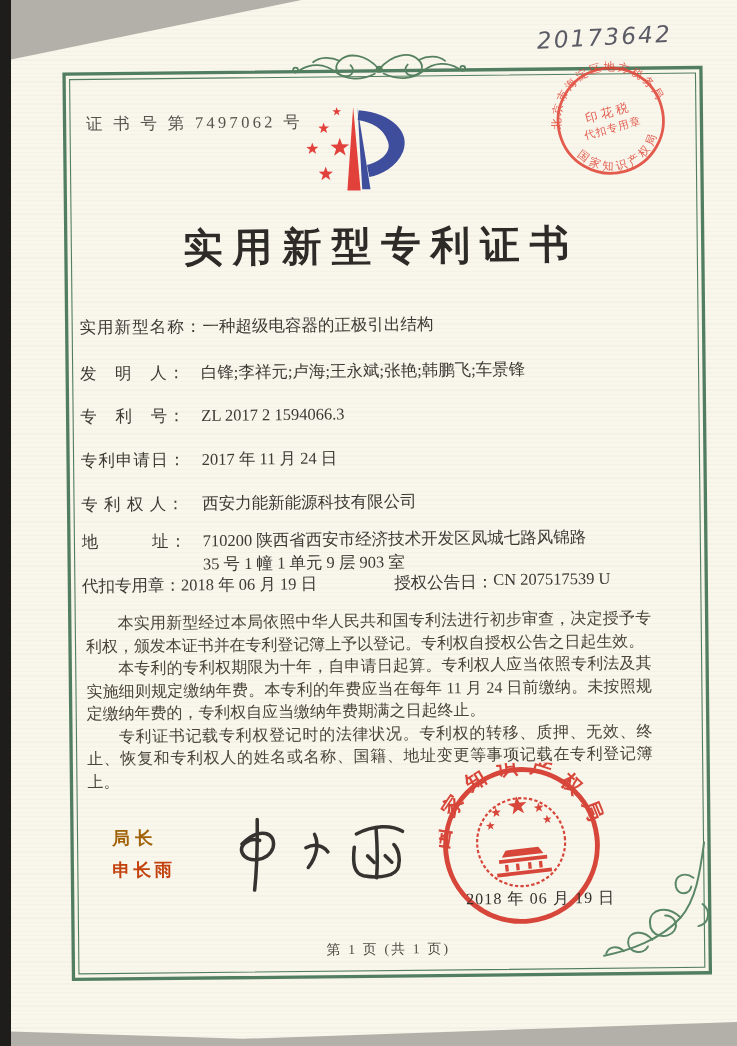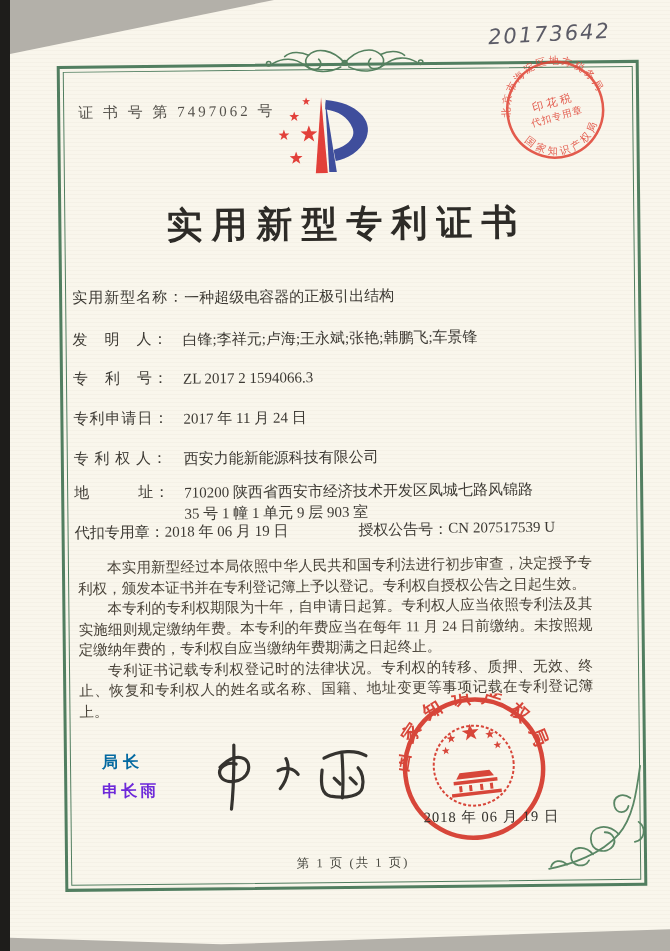--- a/index.html
+++ b/index.html
@@ -21,22 +21,22 @@
   .tax-stamp{position:absolute;left:494px;top:56px;opacity:.88;}
   .frow{position:absolute;left:65px;width:475px;display:flex;font-size:15px;color:#3d3a34;}
   .flabel{flex:0 0 auto;min-width:110px;letter-spacing:1px;}
   .fvalue{flex:1;line-height:21px;}
   .grant-row{position:absolute;left:65px;top:521px;width:545px;display:flex;font-size:15px;color:#3d3a34;}
   .grant-cell{display:flex;}
   .grant-cell.right{margin-left:70px;}
   .body-block{position:absolute;left:68px;top:555px;width:514px;font-size:14.5px;
               line-height:20.5px;color:#4a443a;text-align:justify;}
   .body-block p{margin:0;text-indent:2em;}
-  .sig-title{position:absolute;left:90px;top:750px;font-size:16px;letter-spacing:5px;color:#0369a1;font-weight:bold;}
-  .sig-name{position:absolute;left:90px;top:779px;font-size:16px;letter-spacing:3px;color:#6d28d9;font-weight:bold;}
+  .sig-title{position:absolute;left:90px;top:750px;font-size:16px;letter-spacing:5px;color:#a16207;font-weight:bold;}
+  .sig-name{position:absolute;left:90px;top:779px;font-size:16px;letter-spacing:3px;color:#c2410c;font-weight:bold;}
   .signature-svg{position:absolute;left:178px;top:736px;}
   .big-seal{position:absolute;left:387px;top:695px;opacity:.92;}
   .seal-date{position:absolute;left:400px;top:809px;width:158px;text-align:center;
              font-size:14.5px;color:#33312c;letter-spacing:1px;z-index:6;}
   .footer{position:absolute;left:52px;top:855px;width:576px;text-align:center;
           font-size:12.5px;letter-spacing:2px;color:#4a4a42;}
   .orn-top{position:absolute;left:240px;top:42px;}
   .orn-corner{position:absolute;left:530px;top:763px;}
 </style>
 </head>
@@ -144,21 +144,21 @@
         <span class="flabel">地　　　址：</span>
         <span class="fvalue" style="max-width:395px">710200 陕西省西安市经济技术开发区凤城七路风锦路 35 号 1 幢 1 单元 9 层 903 室</span>
       </div>
 
       <div class="grant-row">
         <span class="grant-cell">
           <span>代扣专用章：</span>
           <span>2018 年 06 月 19 日</span>
         </span>
         <span class="grant-cell right">
-          <span>授权公告号：</span>
+          <span>授权公告日：</span>
           <span>CN 207517539 U</span>
         </span>
       </div>
 
       <div class="body-block">
         <p>本实用新型经过本局依照中华人民共和国专利法进行初步审查，决定授予专利权，颁发本证书并在专利登记簿上予以登记。专利权自授权公告之日起生效。</p>
         <p>本专利的专利权期限为十年，自申请日起算。专利权人应当依照专利法及其实施细则规定缴纳年费。本专利的年费应当在每年 11 月 24 日前缴纳。未按照规定缴纳年费的，专利权自应当缴纳年费期满之日起终止。</p>
         <p>专利证书记载专利权登记时的法律状况。专利权的转移、质押、无效、终止、恢复和专利权人的姓名或名称、国籍、地址变更等事项记载在专利登记簿上。</p>
       </div>
 

